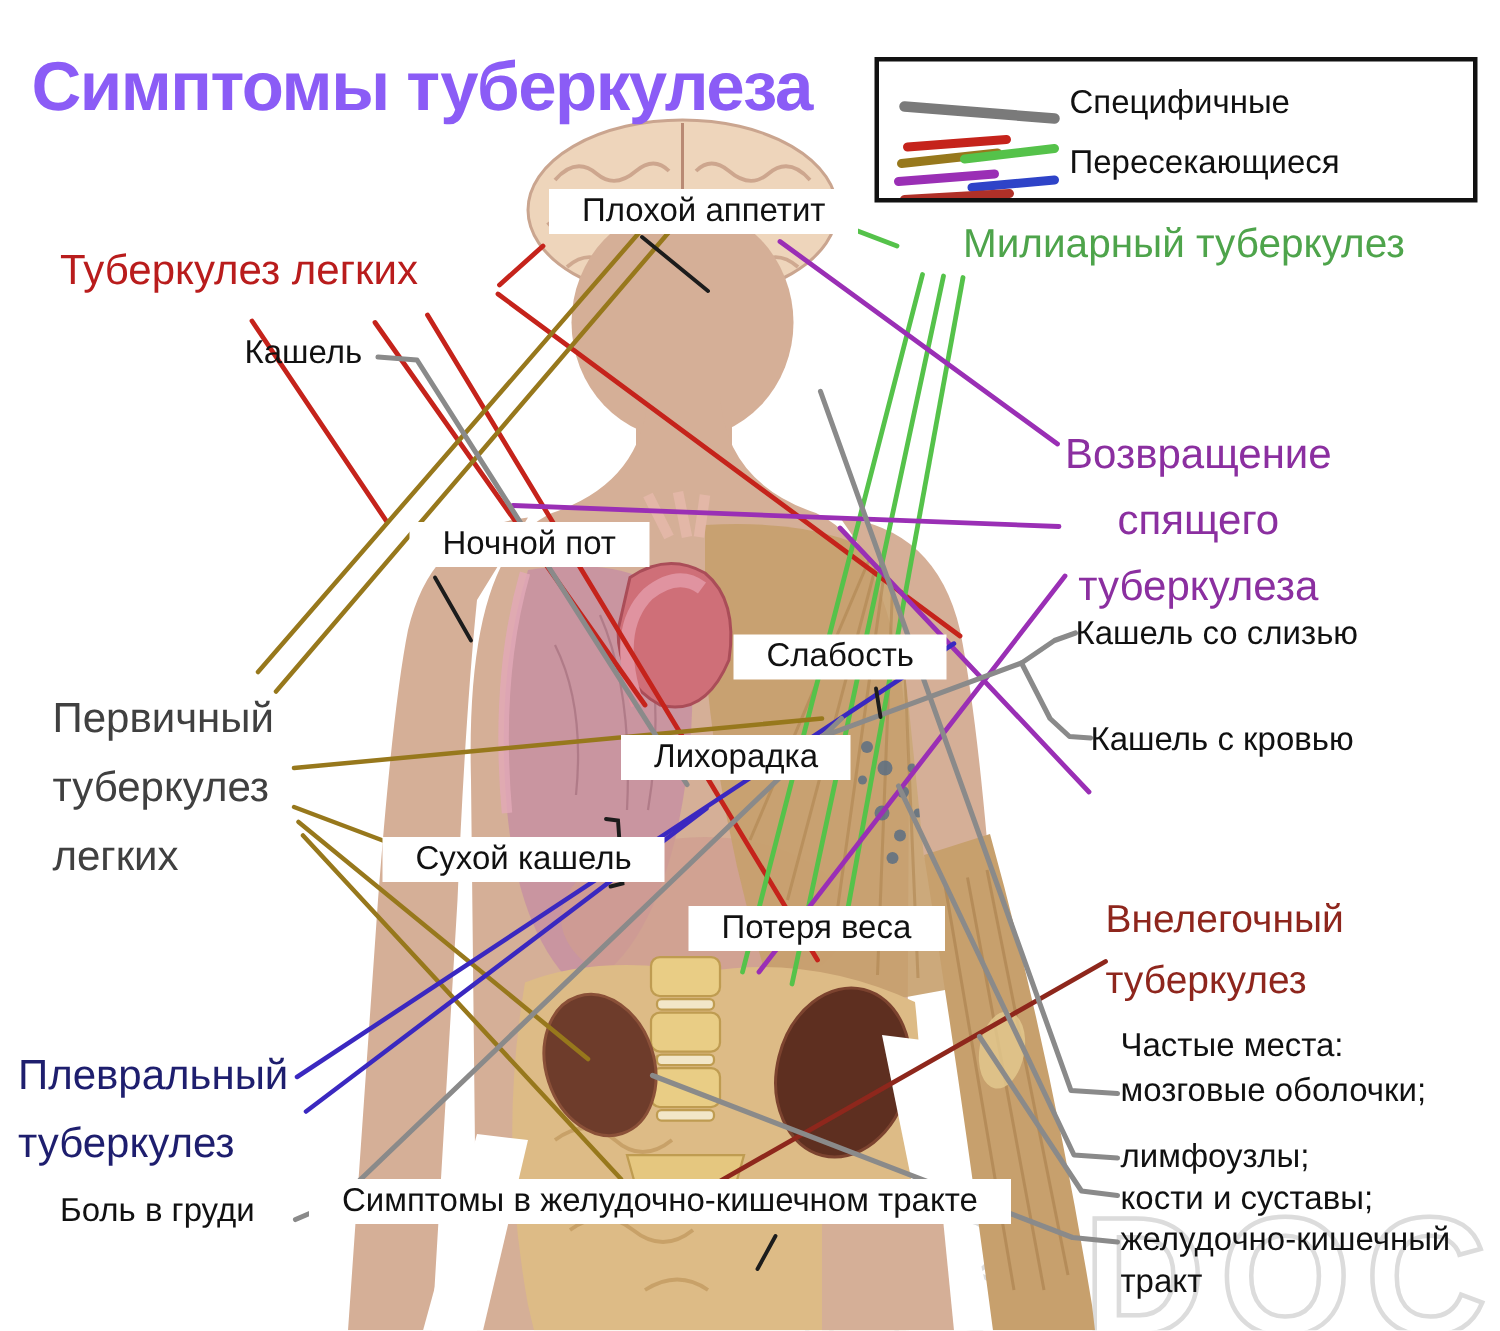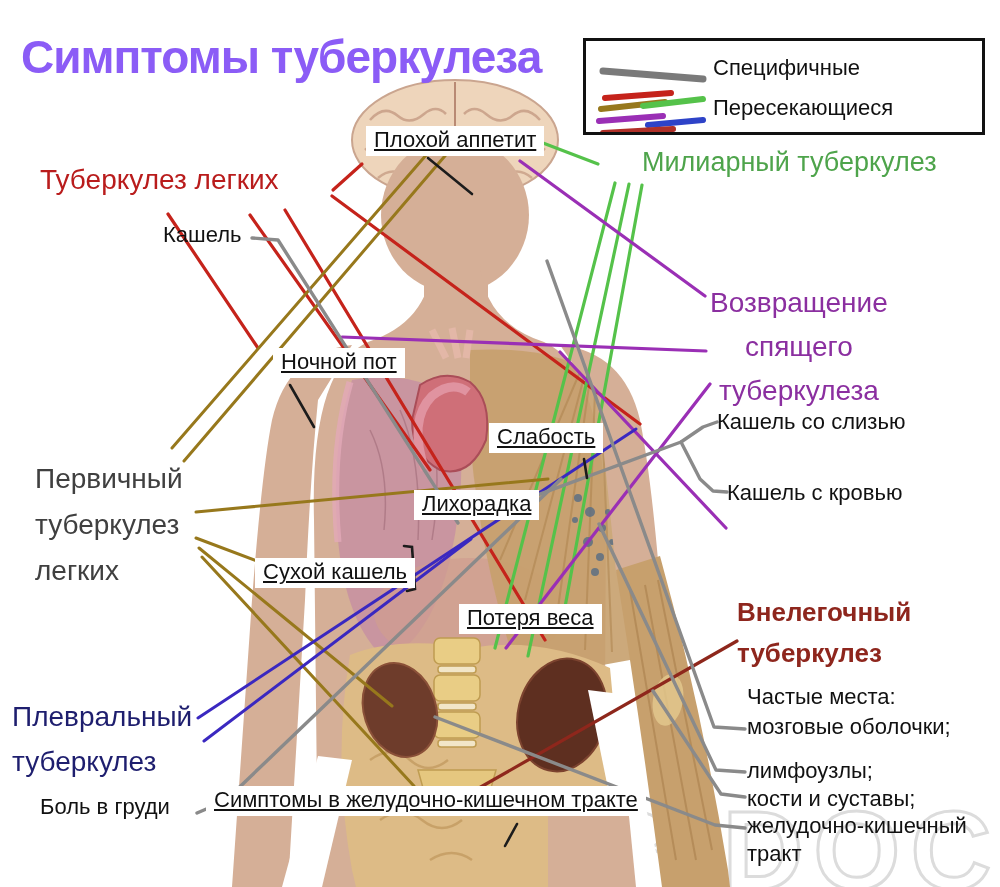--- a/index.html
+++ b/index.html
@@ -2,28 +2,28 @@
 <html><head>
 <meta charset="utf-8">
 <style>
   html,body{margin:0;padding:0;background:#fff;}
   #stage{position:relative;width:1000px;height:887px;background:#fff;overflow:hidden;
          font-family:"Liberation Sans","DejaVu Sans",sans-serif;color:#111;}
   .abs{position:absolute;white-space:nowrap;}
   .title{left:21px;top:30px;font-size:46px;font-weight:bold;letter-spacing:-1px;color:#8b5cf6;}
   .legend{left:583px;top:38px;width:396px;height:91px;border:3px solid #111;background:#fff;}
   .legend .lg-label{position:absolute;left:127px;font-size:22px;color:#111;}
-  .box{background:#fff;padding:1px 8px 3px;font-size:22px;color:#111;text-decoration:underline;}
+  .box{background:#fff;padding:1px 22px 3px;font-size:22px;color:#111;}
   .lbl{font-size:22px;color:#111;}
   .h-red{left:40px;top:164px;font-size:28px;color:#b91c1c;}
   .h-green{left:602px;top:147px;font-size:27px;color:#4ea44b;margin-left:40px;}
   .h-purple{left:710px;top:281px;font-size:28px;line-height:44px;color:#8b2fa0;text-align:center;}
   .h-brown{left:35px;top:456px;font-size:28px;line-height:46px;color:#404040;}
   .h-navy{left:12px;top:694px;font-size:28px;line-height:45px;color:#1e1e6e;}
-  .h-dred{left:737px;top:592px;font-size:26px;font-weight:bold;line-height:41px;color:#8e261d;}
+  .h-dred{left:737px;top:592px;font-size:26px;font-weight:normal;line-height:41px;color:#8e261d;}
   .sites-h{left:747px;top:684px;font-size:22px;}
   .site{font-size:22px;}
   .site-wrap{white-space:normal;width:230px;line-height:28px;}
   .watermark{left:512px;top:786px;font-size:112px;font-weight:bold;letter-spacing:10px;
              color:transparent;-webkit-text-stroke:3px #dcdcdc;z-index:0;}
   svg{position:absolute;left:0;top:0;}
   #body-svg{z-index:1;}
   #line-svg{z-index:2;}
   .layer3{z-index:3;}
 </style>

